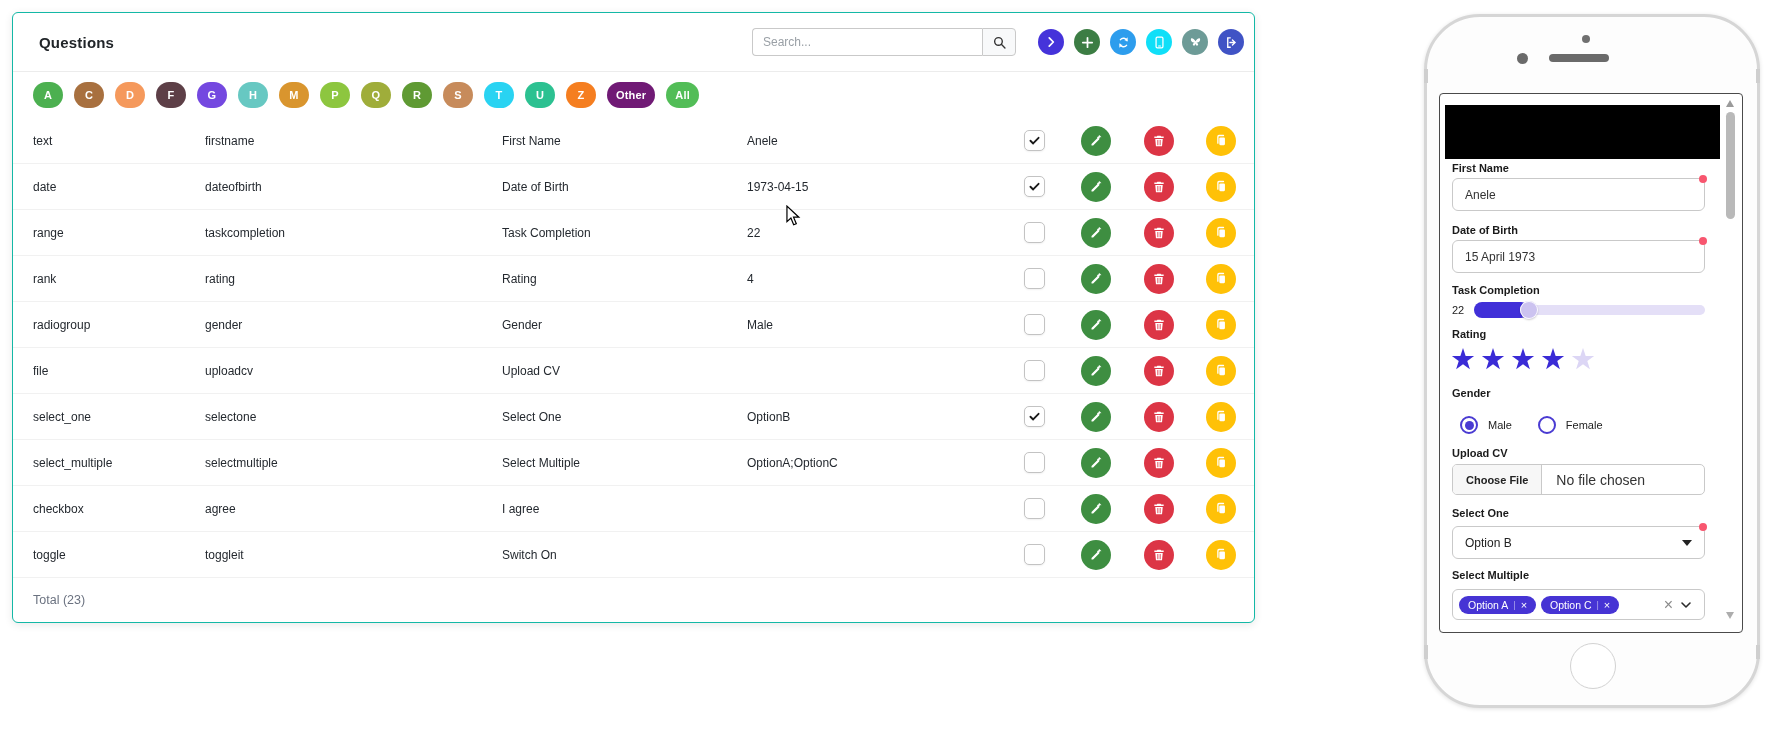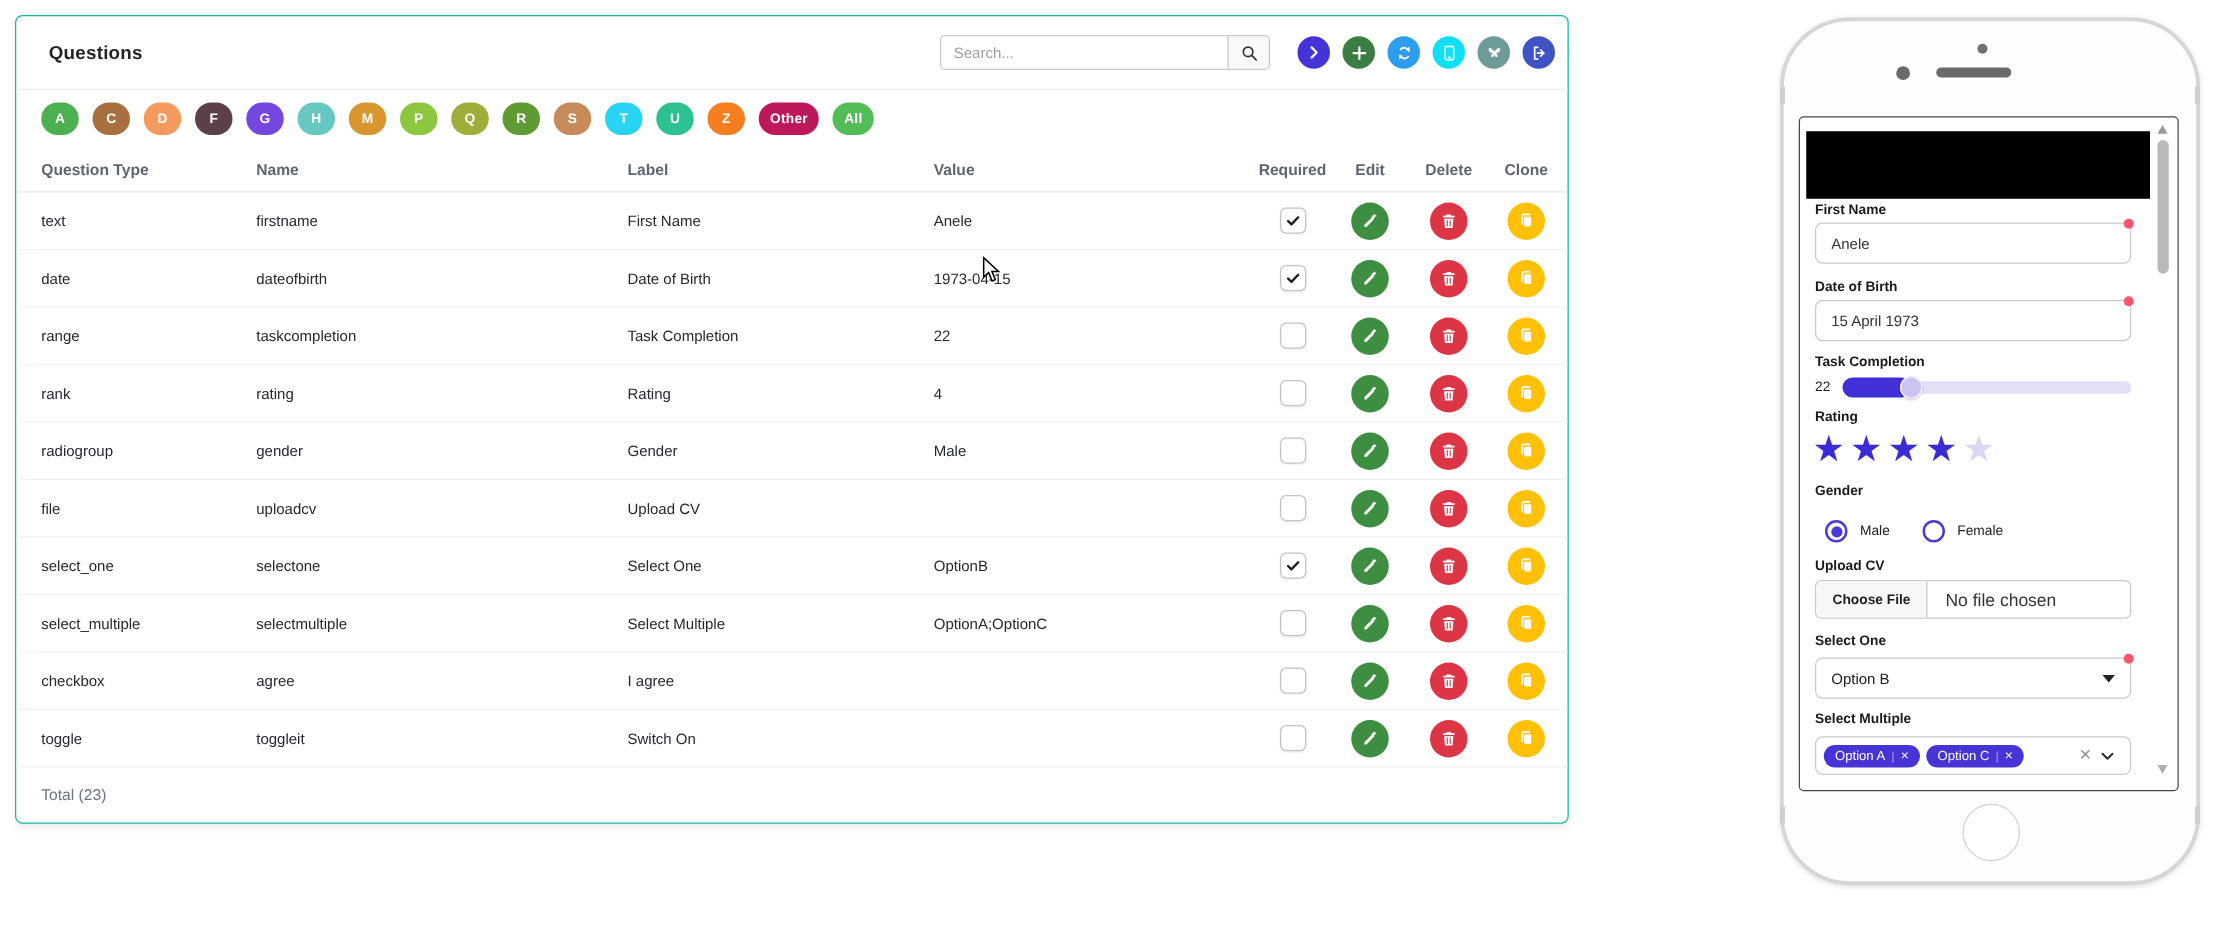--- a/index.html
+++ b/index.html
@@ -208,34 +208,24 @@
         <div class="badge" style="background: rgb(116, 72, 224);">G</div>
         <div class="badge" style="background: rgb(103, 200, 194);">H</div>
         <div class="badge" style="background: rgb(217, 149, 46);">M</div>
         <div class="badge" style="background: rgb(141, 198, 63);">P</div>
         <div class="badge" style="background: rgb(159, 173, 58);">Q</div>
         <div class="badge" style="background: rgb(95, 154, 51);">R</div>
         <div class="badge" style="background: rgb(199, 139, 91);">S</div>
         <div class="badge" style="background: rgb(41, 211, 242);">T</div>
         <div class="badge" style="background: rgb(44, 193, 145);">U</div>
         <div class="badge" style="background: rgb(245, 126, 32);">Z</div>
-        <div class="badge" style="background: #be185d;">Other</div>
+        <div class="badge" style="background: #701a75;">Other</div>
         <div class="badge" style="background: rgb(82, 189, 87);">All</div>
       </div>
 
-    <div class="thead">
-      <div class="th">Question Type</div>
-      <div class="th">Name</div>
-      <div class="th">Label</div>
-      <div class="th">Value</div>
-      <div class="th center">Required</div>
-      <div class="th center">Edit</div>
-      <div class="th center">Delete</div>
-      <div class="th center">Clone</div>
-    </div>
 
     <div id="tbody">
         <div class="trow">
     <div class="td c-type">text</div>
     <div class="td c-name">firstname</div>
     <div class="td c-label">First Name</div>
     <div class="td c-value">Anele</div>
     <div class="td center">
       <div class="req-box checked">
         <svg width="13" height="13" viewBox="0 0 24 24">

